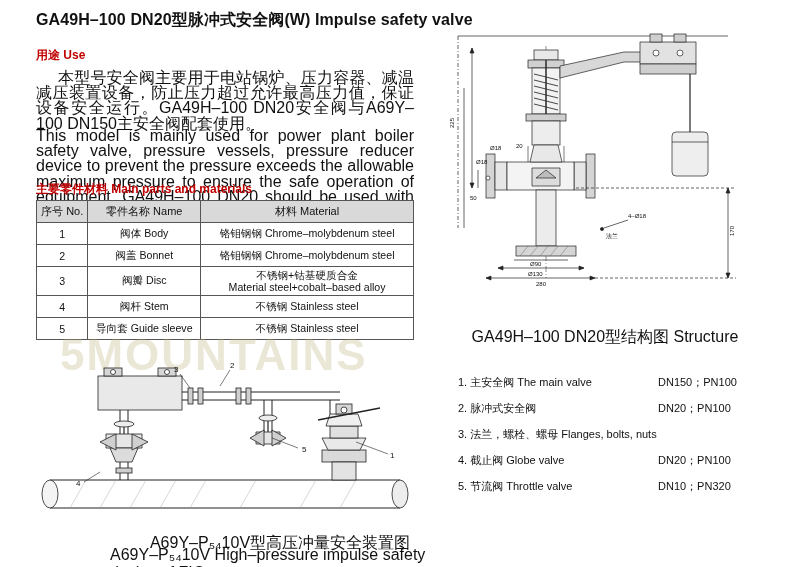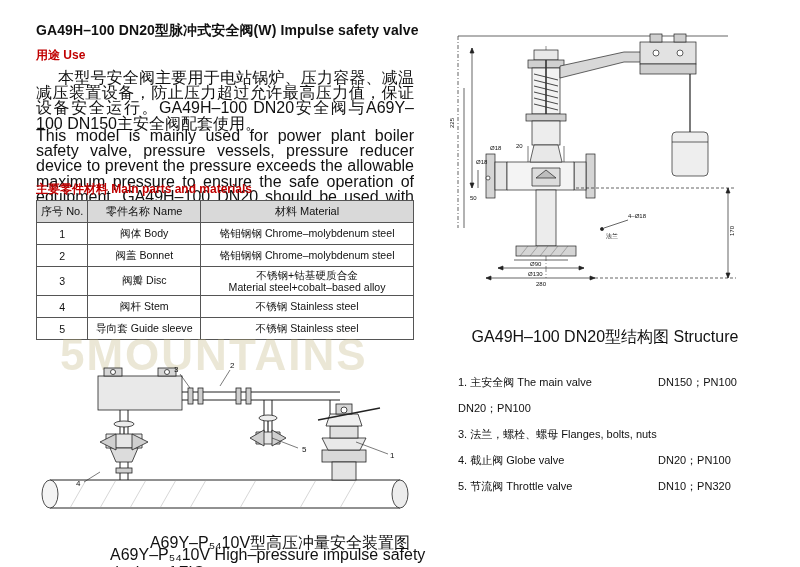--- a/index.html
+++ b/index.html
@@ -9,23 +9,22 @@
     font-family:"Liberation Sans", sans-serif;
     color:#1a1a1a;
     position:relative;
     overflow:hidden;
   }
   .page{position:absolute;inset:0;}
 
   
   .title{
     position:absolute;left:36px;top:10px;
-    font-size:14px;font-weight:bold;color:#111;
+    font-size:16px;font-weight:bold;color:#111;
     letter-spacing:0.1px;
-    margin-top:12px;
   }
 
   .sec-head{
     position:absolute;
     font-size:12px;font-weight:bold;color:#c00000;
   }
   #use-head{left:36px;top:47px;}
   #parts-head{left:36px;top:181px;}
 
   .para{
@@ -353,20 +352,21 @@
 
   <div class="cap" id="cap-dev1">A69Y–P₅₄10V型高压冲量安全装置图</div>
   <div class="cap" id="cap-dev2">A69Y–P₅₄10V High–pressure impulse safety device of FIG.</div>
 
   <div class="legend">
     <div class="legend-row">
       <div class="legend-label">1. 主安全阀 The main valve</div>
       <div class="legend-val">DN150；PN100</div>
     </div>
     <div class="legend-row">
+      <div class="legend-label">2. 脉冲式安全阀</div>
       <div class="legend-val">DN20；PN100</div>
     </div>
     <div class="legend-row">
       <div class="legend-label">3. 法兰，螺栓、螺母 Flanges, bolts, nuts</div>
       <div class="legend-val"></div>
     </div>
     <div class="legend-row">
       <div class="legend-label">4. 截止阀 Globe valve</div>
       <div class="legend-val">DN20；PN100</div>
     </div>

